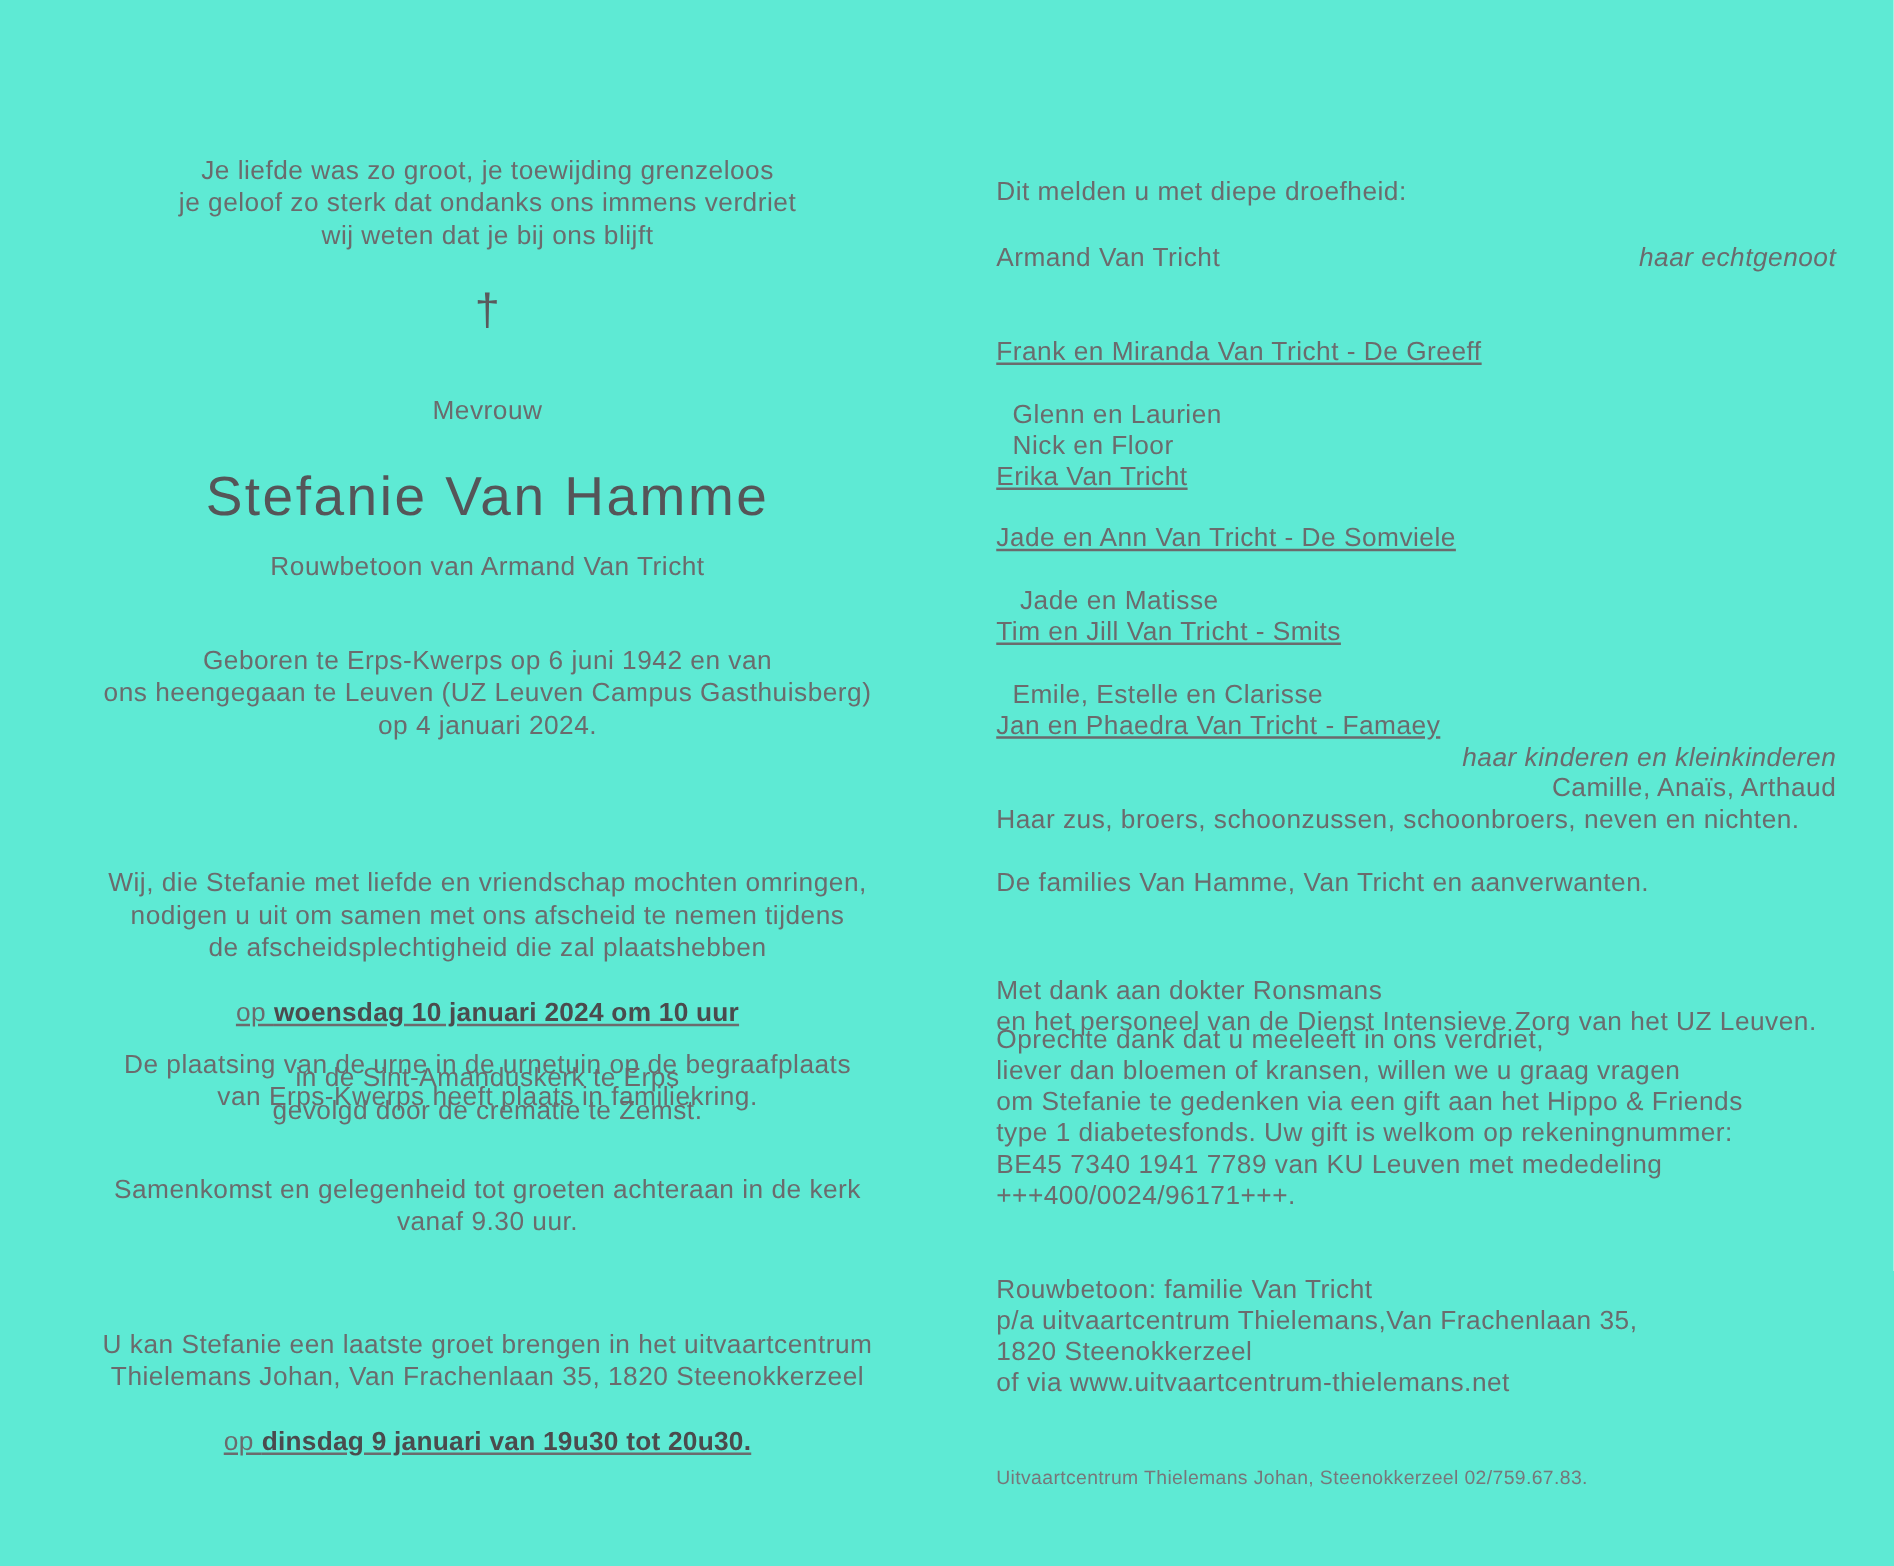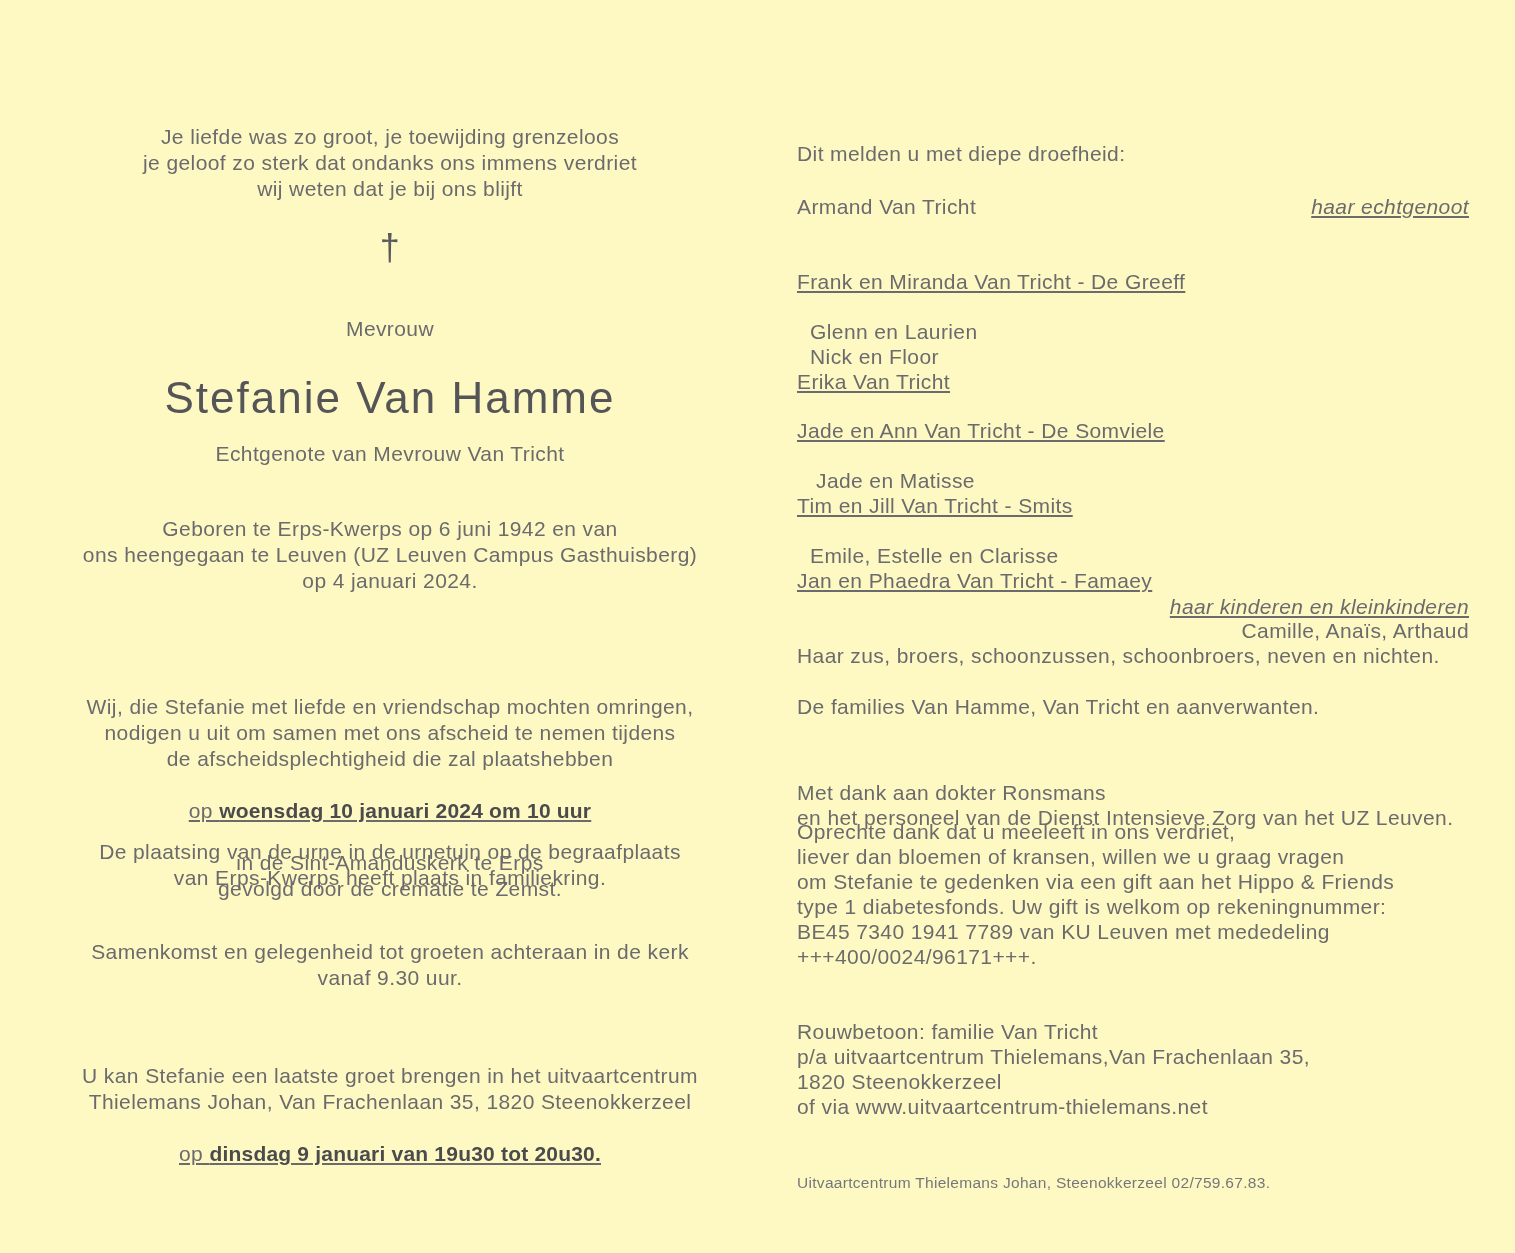--- a/index.html
+++ b/index.html
@@ -1,21 +1,21 @@
 <!DOCTYPE html>
 <html><head>
 <meta charset="utf-8">
 <style>
   * { margin:0; padding:0; box-sizing:border-box; }
   html, body { background:#ffffff; }
   .page {
     position:relative;
     width:1515px;
     height:1253px;
-    background:#fef9c3;
+    background:#5eead4;
     font-family:"Liberation Sans", sans-serif;
     color:#6b6b6d;
     overflow:hidden;
   }
   .col { position:absolute; top:0; height:100%; }
   .col.left  { left:40px;  width:700px; text-align:center; }
   .col.right { left:797px; width:672px; text-align:left; }
   .t {
     position:absolute;
     width:100%;
@@ -29,41 +29,41 @@
   .name  {
     font-size:44px;
     font-weight:400;
     letter-spacing:2px;
     line-height:48px;
     color:#555558;
   }
   .bold { font-weight:700; color:#4b4b4d; letter-spacing:0.2px; }
   .line { display:block;text-decoration:underline; }
   .ml   { display:block; white-space:pre-line; }
-  .it   { font-style:italic;text-decoration:underline; }
+  .it   { font-style:italic; }
   .row  { display:flex; justify-content:space-between; }
   .right-align { text-align:right; }
   .ind1 { padding-left:13px; }
   .ind2 { padding-left:19px; }
   .ind3 { padding-left:25px;text-align:right; }
   .footer { font-size:15.5px; line-height:20px; color:#77777a; letter-spacing:0.3px; }
 </style>
 </head>
 <body>
 
 <div class="page">
 
   <section class="col left">
     <p class="t" style="top:124px">Je liefde was zo groot, je toewijding grenzeloos
 je geloof zo sterk dat ondanks ons immens verdriet
 wij weten dat je bij ons blijft</p>
     <p class="t cross" style="top:228px">†</p>
     <p class="t" style="top:316px">Mevrouw</p>
     <h1 class="t name" style="top:374px">Stefanie Van Hamme</h1>
-    <p class="t" style="top:441px">Echtgenote van Mevrouw Van Tricht</p>
+    <p class="t" style="top:441px">Rouwbetoon van Armand Van Tricht</p>
     <p class="t" style="top:516px">Geboren te Erps-Kwerps op 6 juni 1942 en van
 ons heengegaan te Leuven (UZ Leuven Campus Gasthuisberg)
 op 4 januari 2024.</p>
 
     <div class="t" style="top:668px">
       <span class="ml">Wij, die Stefanie met liefde en vriendschap mochten omringen,
 nodigen u uit om samen met ons afscheid te nemen tijdens
 de afscheidsplechtigheid die zal plaatshebben</span>
       <span class="line"><span>op </span><span class="bold">woensdag 10 januari 2024 om 10 uur</span></span>
       <span class="ml">in de Sint-Amanduskerk te Erps

